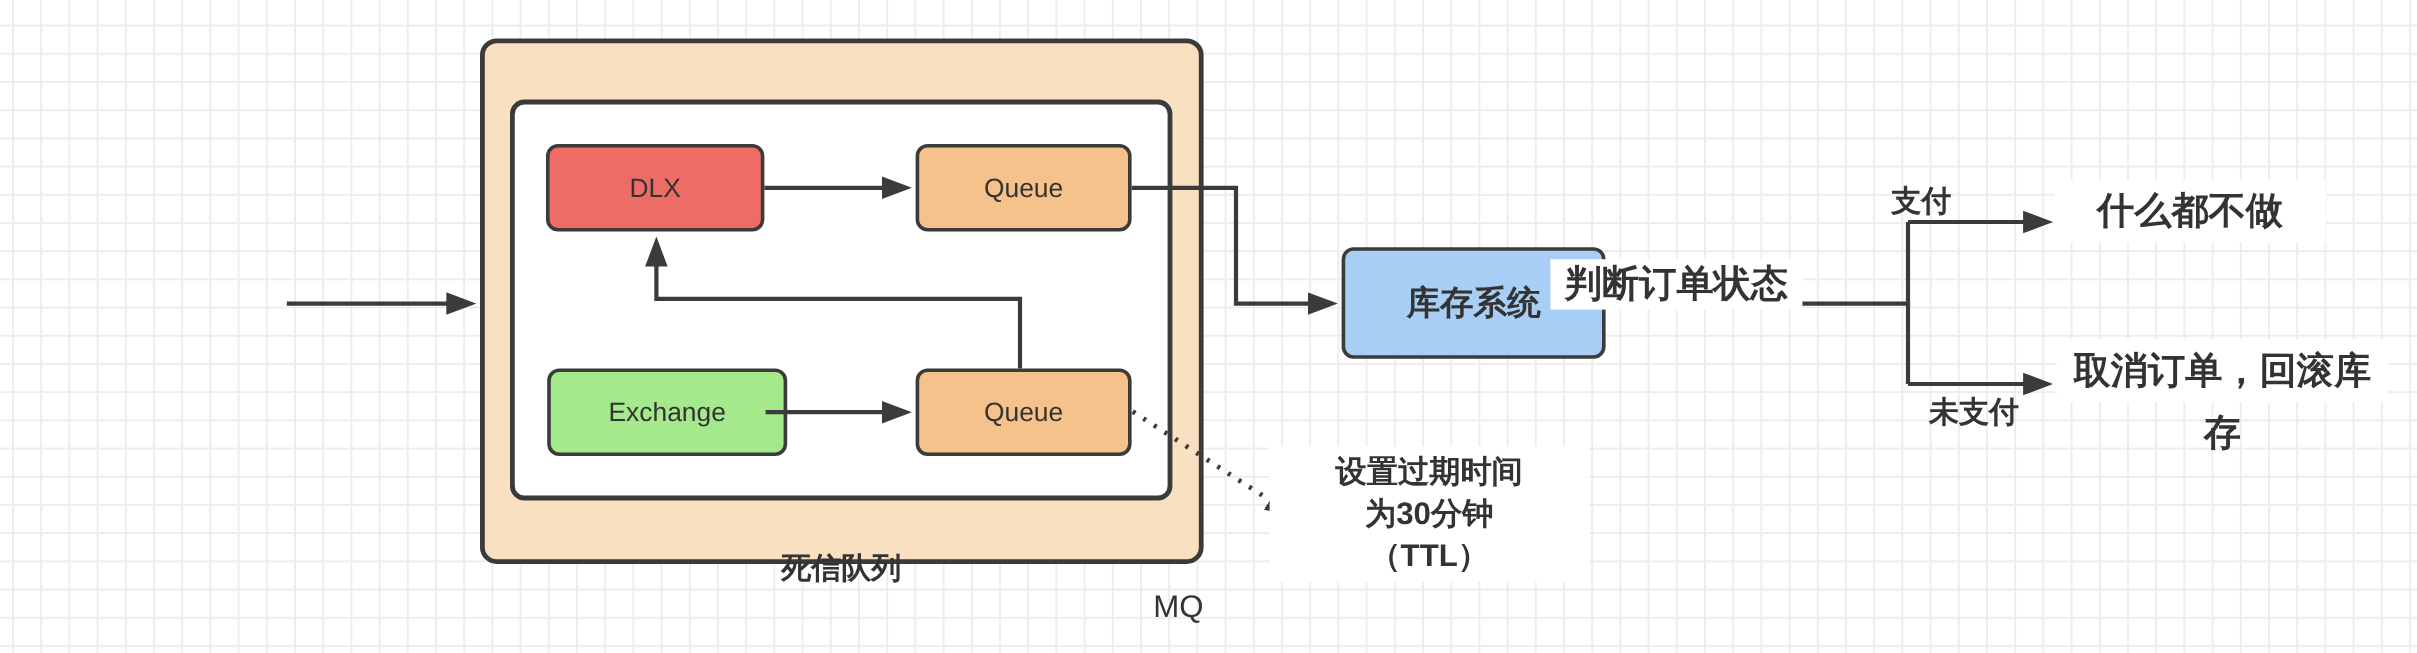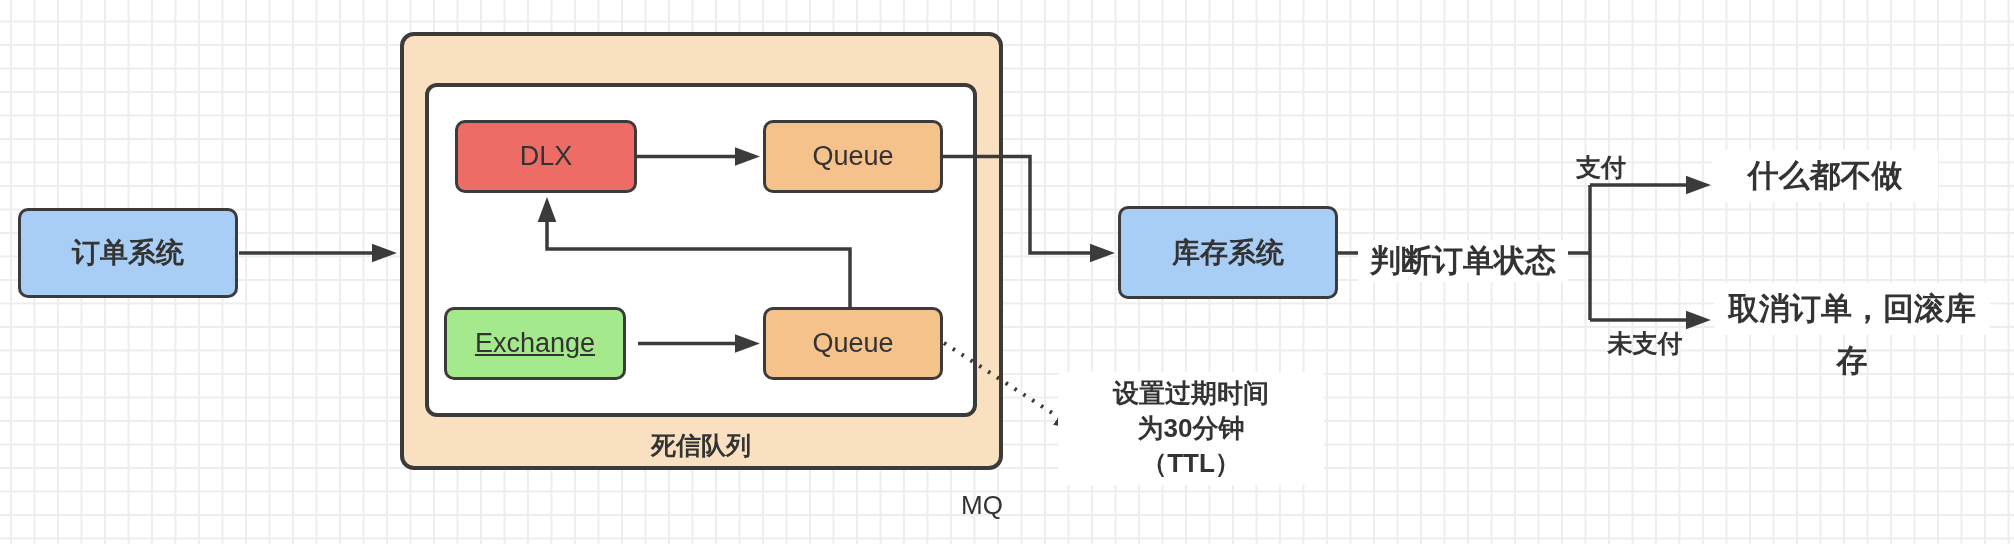--- a/index.html
+++ b/index.html
@@ -20,30 +20,30 @@
   }
   .node{
     position:absolute;
     box-sizing:border-box;
     border:3.5px solid var(--line-color,#3b3b3b);
     border-radius:10px;
     display:flex;align-items:center;justify-content:center;
     font-size:28px;font-weight:600;
     color:var(--text-color,#333);
   }
-  .node.en{font-size:27px;font-weight:500;}
+  .node.en{font-size:22px;font-weight:500;}
   .container-box{
     position:absolute;
     box-sizing:border-box;
     border:4.5px solid var(--line-color,#3b3b3b);
     border-radius:14px;
   }
   .zone-label{
     position:absolute;text-align:center;
-    font-size:25px;font-weight:600;color:var(--text-color,#333);
+    font-size:25px;font-weight:600;color:var(--text-color,#333);margin-top:28px;
   }
   .mq-label{
     position:absolute;text-align:right;
     font-size:26px;font-weight:500;color:var(--text-color,#333);
   }
   .anno{
     position:absolute;text-align:center;
     font-size:31px;font-weight:600;color:var(--text-color,#333);
     background:#fff;
   }
@@ -57,33 +57,30 @@
 </style>
 </head>
 <body>
 
 <div class="canvas">
 
   <div class="container-box" style="left:400px;top:32px;width:603px;height:438px;background:var(--container-peach,#f9e0c1);"></div>
 
   <div class="container-box" style="left:425px;top:83px;width:552px;height:334px;background:var(--inner-white,#fff);border-radius:12px;border-width:4px;"></div>
 
-  <div class="node" style="left:18px;top:208px;width:220px;height:90px;background:var(--node-blue,#a9cef5);">
-    <span>订单系统</span>
-  </div>
 
   <div class="node en" style="left:455px;top:120px;width:182px;height:73px;background:var(--node-red,#ed6c66);">
     <span>DLX</span>
   </div>
 
   <div class="node en" style="left:763px;top:120px;width:180px;height:73px;background:var(--node-orange,#f5c28b);">
     <span>Queue</span>
   </div>
 
-  <div class="node en" style="left:444px;top:307px;width:182px;height:73px;background:var(--node-green,#a4e98c);text-decoration:underline;">
+  <div class="node en" style="left:456px;top:307px;width:200px;height:73px;background:var(--node-green,#a4e98c);">
     <span>Exchange</span>
   </div>
 
   <div class="node en" style="left:763px;top:307px;width:180px;height:73px;background:var(--node-orange,#f5c28b);">
     <span>Queue</span>
   </div>
 
   <div class="node" style="left:1118px;top:206px;width:220px;height:93px;background:var(--node-blue,#a9cef5);">
     <span>库存系统</span>
   </div>
@@ -102,21 +99,21 @@
     <path class="wire" d="M 638 343.5 H 737" marker-end="url(#arrow)"></path>
     <path class="wire" d="M 850 307 V 249 H 547 V 220" marker-end="url(#arrow)"></path>
     <path class="wire" d="M 943 156.5 H 1030 V 253 H 1092" marker-end="url(#arrow)"></path>
     <path class="wire" d="M 1338 253 H 1590"></path>
     <path class="wire" d="M 1590 185 V 320"></path>
     <path class="wire" d="M 1590 185 H 1688" marker-end="url(#arrow)"></path>
     <path class="wire" d="M 1590 320 H 1688" marker-end="url(#arrow)"></path>
     <path class="wire dotted" d="M 944 343 L 1060 418" marker-end="url(#arrow)"></path>
   </svg>
 
-  <div class="anno" style="left:1358px;top:216px;width:210px;margin-top:24px;">判断订单状态</div>
+  <div class="anno" style="left:1292px;top:216px;width:210px;">判断订单状态</div>
 
   <div class="anno small no-bg" style="left:1556px;top:151px;width:90px;">支付</div>
 
   <div class="anno" style="left:1712px;top:150px;width:226px;height:52px;line-height:52px;">什么都不做</div>
 
   <div class="anno small no-bg" style="left:1595px;top:327px;width:100px;">未支付</div>
 
   <div class="anno" style="left:1714px;top:283px;width:276px;height:52px;line-height:52px;">取消订单，回滚库存</div>
 
   <div class="anno ttl" style="left:1058px;top:372px;width:250px;">

